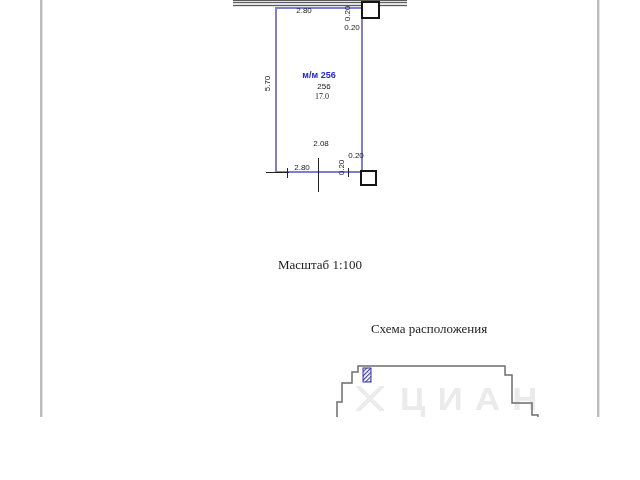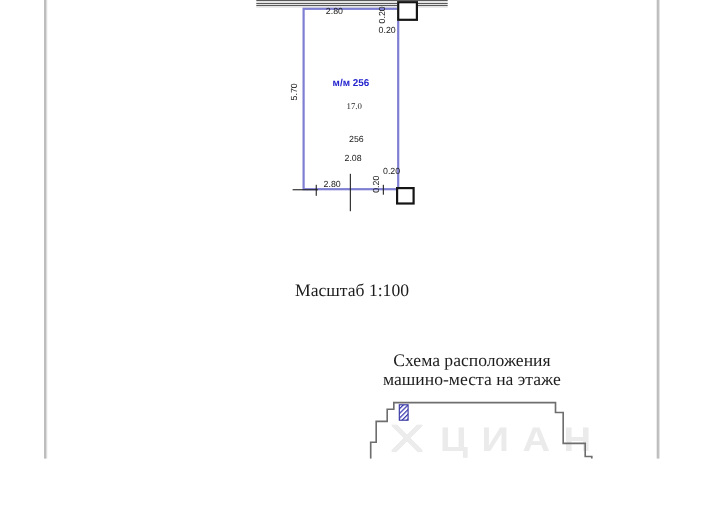--- a/index.html
+++ b/index.html
@@ -28,21 +28,21 @@
   .tickline{background:#222222;z-index:4;}
   .dim-label{
     font-size:8px;line-height:10px;color:#1a1a1a;text-align:center;z-index:6;
     white-space:nowrap;
   }
   .vbox{display:flex;align-items:center;justify-content:center;z-index:6;}
   .vbox span{transform:rotate(-90deg);white-space:nowrap;font-size:8px;color:#1a1a1a;}
   .unit-label{font-size:9px;font-weight:bold;color:#2626cf;}
   
   .serif-caption{
-    font-family:"Liberation Serif", serif;color:#1d1d1d;font-size:16px;line-height:17px;
+    font-family:"Liberation Serif", serif;color:#1d1d1d;font-size:13px;line-height:17px;
     text-align:center;z-index:6;
   }
   
   .watermark{
     left:400px;top:384px;width:220px;z-index:1;
     font-size:31px;line-height:31px;font-weight:bold;letter-spacing:11px;
     color:#ebebeb;transform:scaleX(1.12);transform-origin:left center;white-space:nowrap;
   }
   .wm-logo{
     left:356px;top:386px;width:28px;height:25px;z-index:1;
@@ -81,41 +81,40 @@
     </div>
 
     <div class="abs dim-label" style="left:336px;top:23px;width:32px;">0.20</div>
 
     <div class="abs dim-label unit-label" style="left:289px;top:40px;width:60px;margin-top:30px;">м/м 256</div>
 
     <div class="abs vbox" style="left:258px;top:72px;width:20px;height:22px;">
       <span>5.70</span>
     </div>
 
-    <div class="abs dim-label" style="left:294px;top:82px;width:60px;margin-top:40px;">256</div>
+    <div class="abs dim-label" style="left:294px;top:82px;width:60px;">256</div>
     <div class="abs dim-label" style="left:292px;top:92px;width:60px;font-family:Liberation Serif, serif;">17.0</div>
 
     <div class="abs dim-label" style="left:305px;top:139px;width:32px;">2.08</div>
 
     <div class="abs dim-label" style="left:340px;top:151px;width:32px;">0.20</div>
 
     <div class="abs vbox" style="left:332px;top:157px;width:20px;height:20px;">
       <span>0.20</span>
     </div>
 
     <div class="abs dim-label" style="left:286px;top:163px;width:32px;">2.80</div>
   </div>
 
   <div class="abs serif-caption" style="left:240px;top:256px;width:160px;">Масштаб 1:100</div>
 
   <div>
 
     <div class="abs serif-caption" style="left:330px;top:320px;width:198px;">
       <div>Схема расположения</div>
-      <div>машино-места на этаже</div>
     </div>
 
     <div class="abs wm-logo"></div>
     <div class="abs watermark">ЦИАН</div>
 
     <svg class="abs schema-svg" width="215" height="95" viewBox="330 360 215 95">
       <defs>
         <pattern id="hatch" width="3" height="3" patternUnits="userSpaceOnUse" patternTransform="rotate(45)">
           <rect width="3" height="3" fill="#ffffff"></rect>
           <line x1="0.5" y1="0" x2="0.5" y2="3" stroke="#3b3bb4" stroke-width="1.3"></line>

